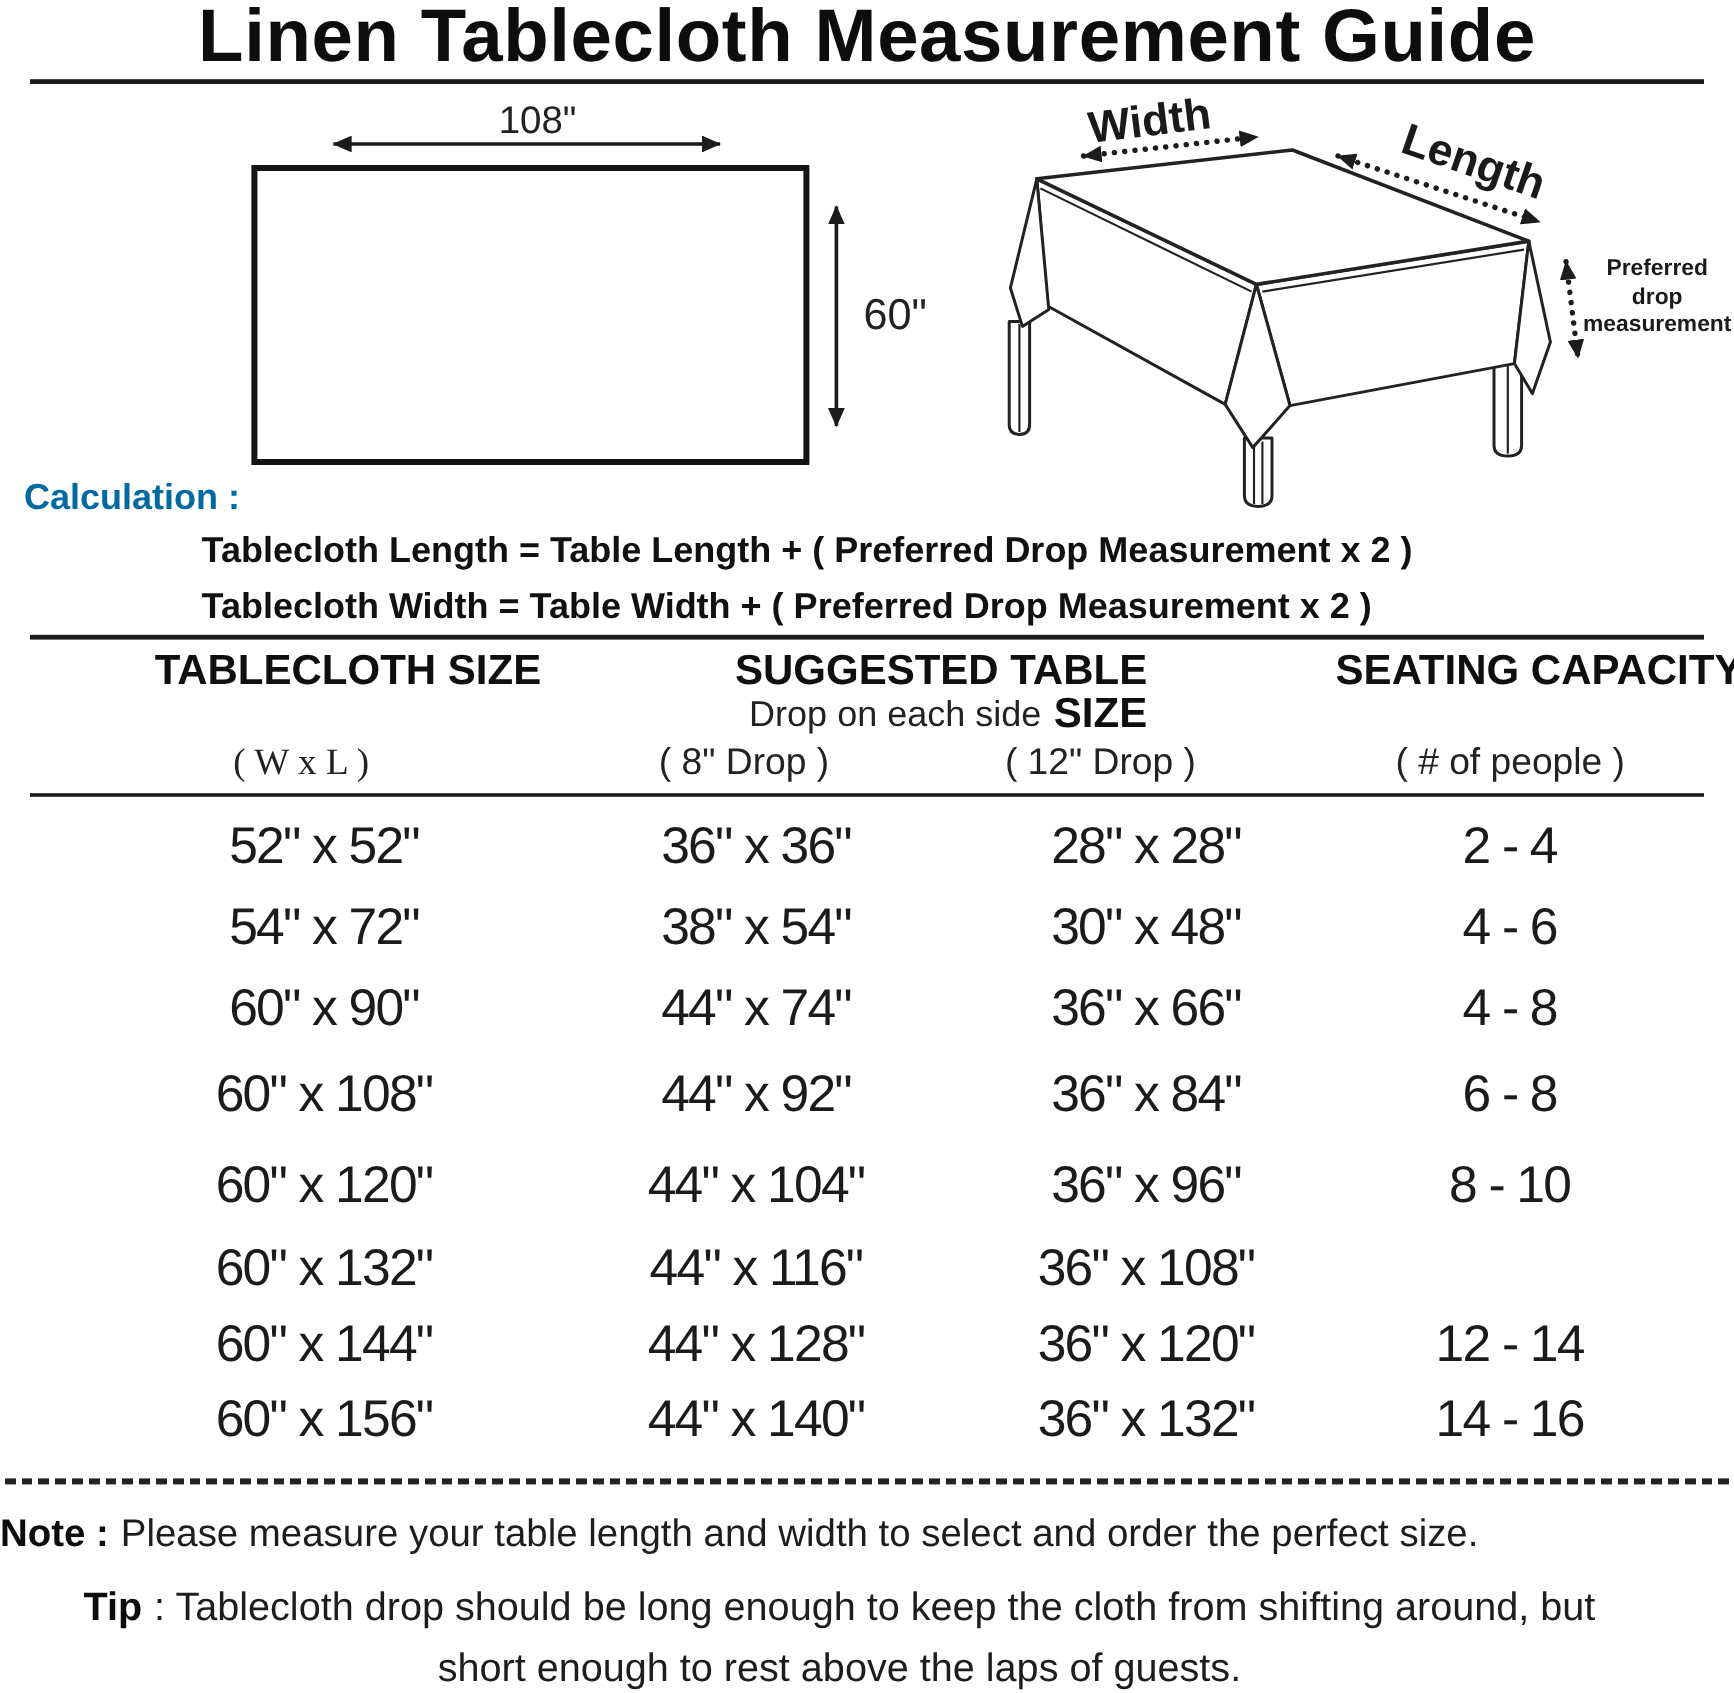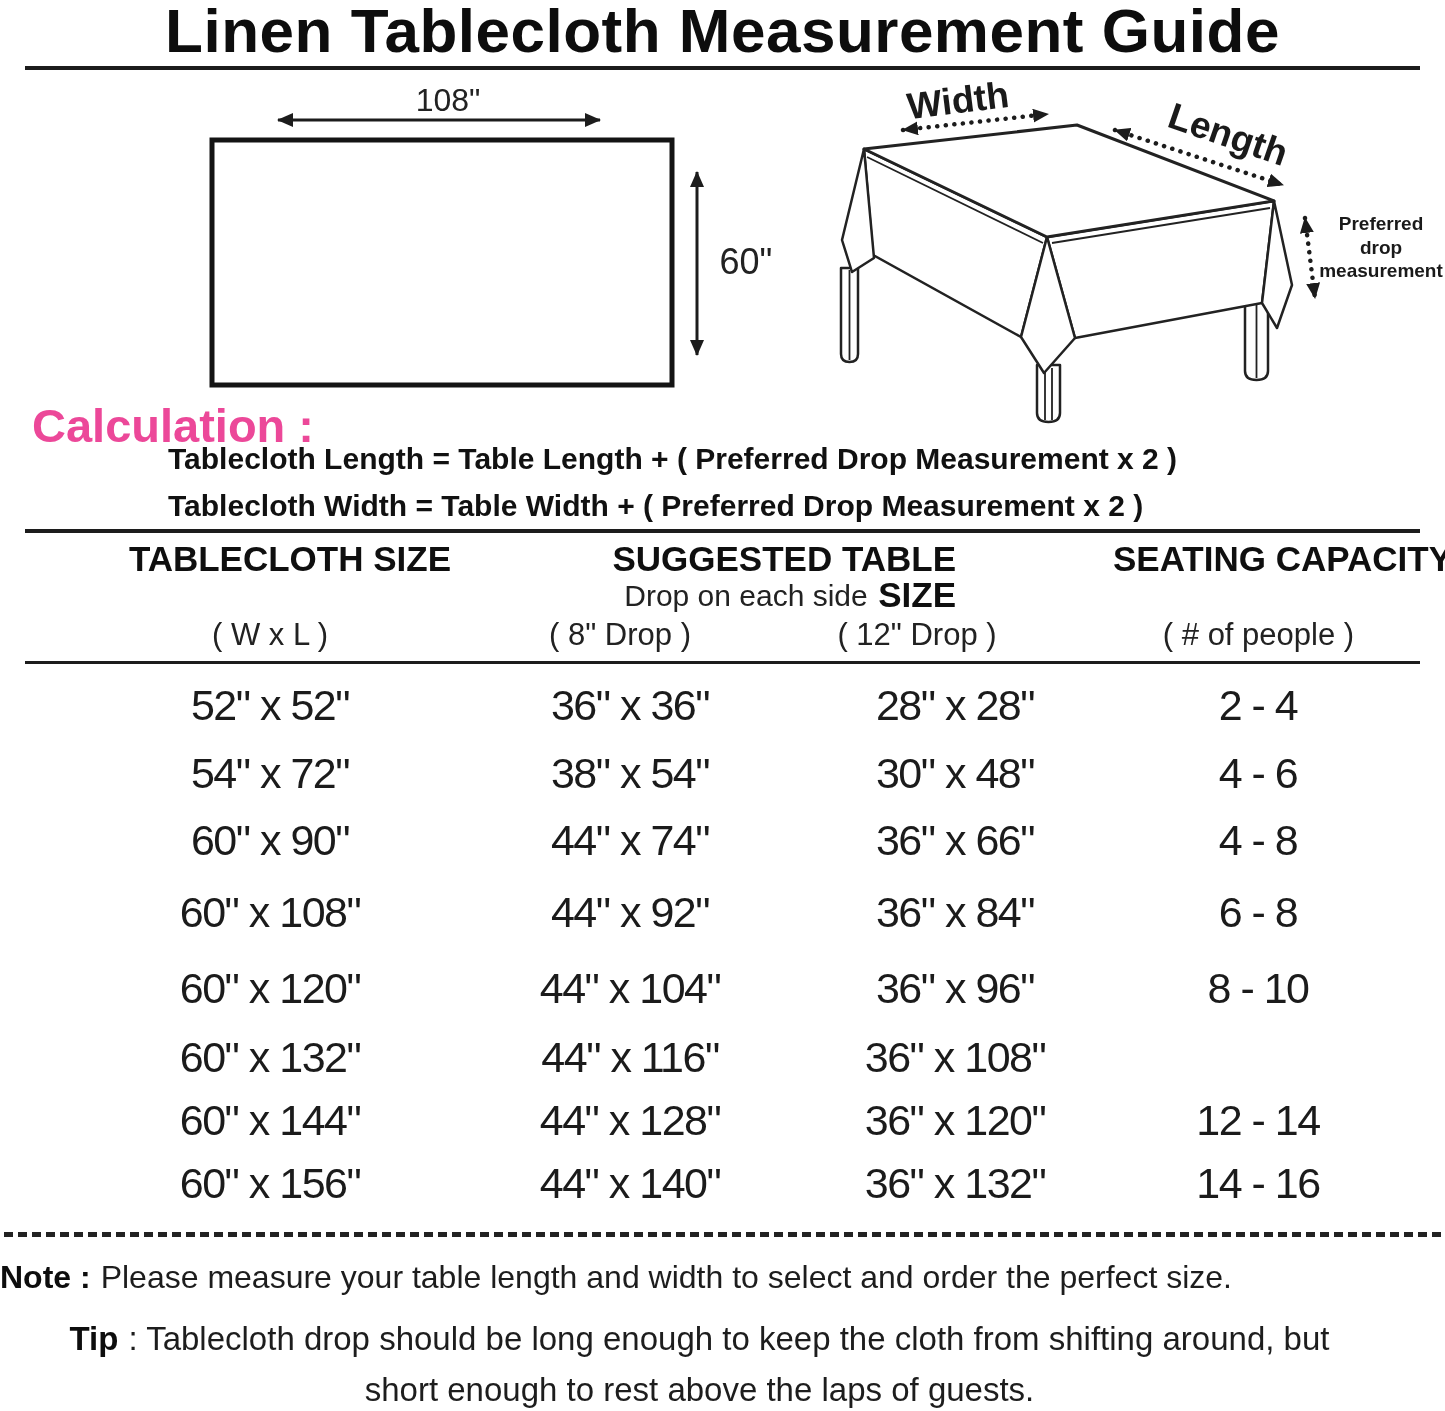--- a/index.html
+++ b/index.html
@@ -15,33 +15,33 @@
   .title-rule{top:66px;left:25px;width:1395px;height:4px;background:#1c1c1c;}
   .diagram-svg{top:0;left:0;width:1445px;height:460px;}
   .dim-label{font-size:32px;color:#222;text-align:center;}
   .lbl-108{top:82px;left:388px;width:120px;}
   .lbl-60{top:241px;left:701px;width:90px;font-size:36px;}
   .axis-label{font-weight:700;font-size:37px;color:#1a1a1a;text-align:center;}
   .lbl-width{top:80px;left:888px;width:140px;transform:rotate(-7deg);}
   .lbl-length{top:114px;left:1153px;width:150px;transform:rotate(19deg);}
   .drop-label{top:212px;left:1316px;width:130px;text-align:center;
     font-size:19px;font-weight:700;line-height:23.5px;color:#1a1a1a;}
-  .calc-heading{top:398px;left:32px;font-size:47px;font-weight:700;color:#ec4899;}
+  .calc-heading{top:398px;left:20px;font-size:30px;font-weight:700;color:#0369a1;}
   .formula{left:168px;font-size:30px;font-weight:700;color:#111;line-height:38px;}
   .formula-1{top:440px;}
   .formula-2{top:487px;}
   .rule-top{top:529px;left:25px;width:1395px;height:4px;background:#1c1c1c;}
   .rule-sub{top:661px;left:25px;width:1395px;height:3px;background:#1c1c1c;}
   .col-header{top:541px;font-size:35px;font-weight:700;text-align:right;color:#0f0f0f;line-height:36px;}
   .h-col1{left:51px;width:400px;}
   .h-col2{left:536px;width:420px;}
   .h-col3{left:1032px;width:420px;}
   .sub-note{top:580px;left:536px;width:420px;text-align:center;font-size:30px;color:#222;line-height:32px;}
   .sub-header{top:618px;font-size:31px;color:#222;text-align:center;line-height:34px;}
-  .sh-1{left:70px;width:400px;}
+  .sh-1{left:51px;width:400px;font-family:Liberation Serif, serif;}
   .sh-2{left:520px;width:200px;}
   .sh-3{left:817px;width:200px;}
   .sh-4{left:1146px;width:225px;}
   .trow{left:0;width:1445px;height:44px;}
   .cell{position:absolute;font-size:43px;letter-spacing:-1.5px;color:#1b1b1b;
     text-align:center;line-height:42px;}
   .c1{left:70px;width:400px;}
   .c2{left:430px;width:400px;}
   .c3{left:755px;width:400px;}
   .c4{left:1108px;width:300px;}

